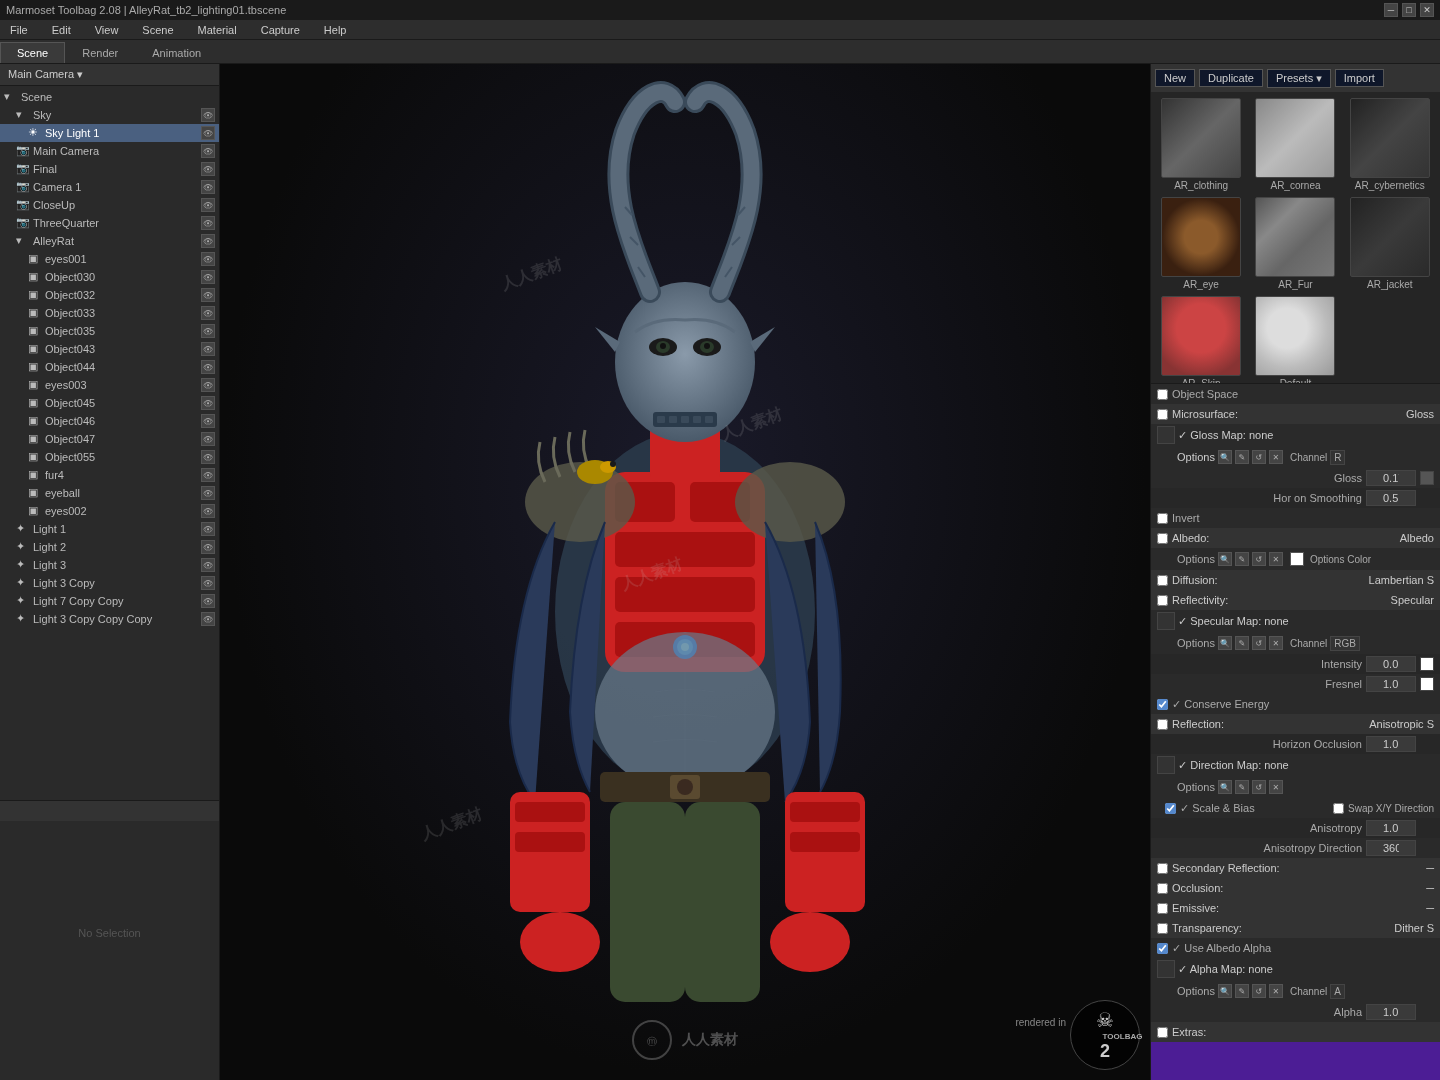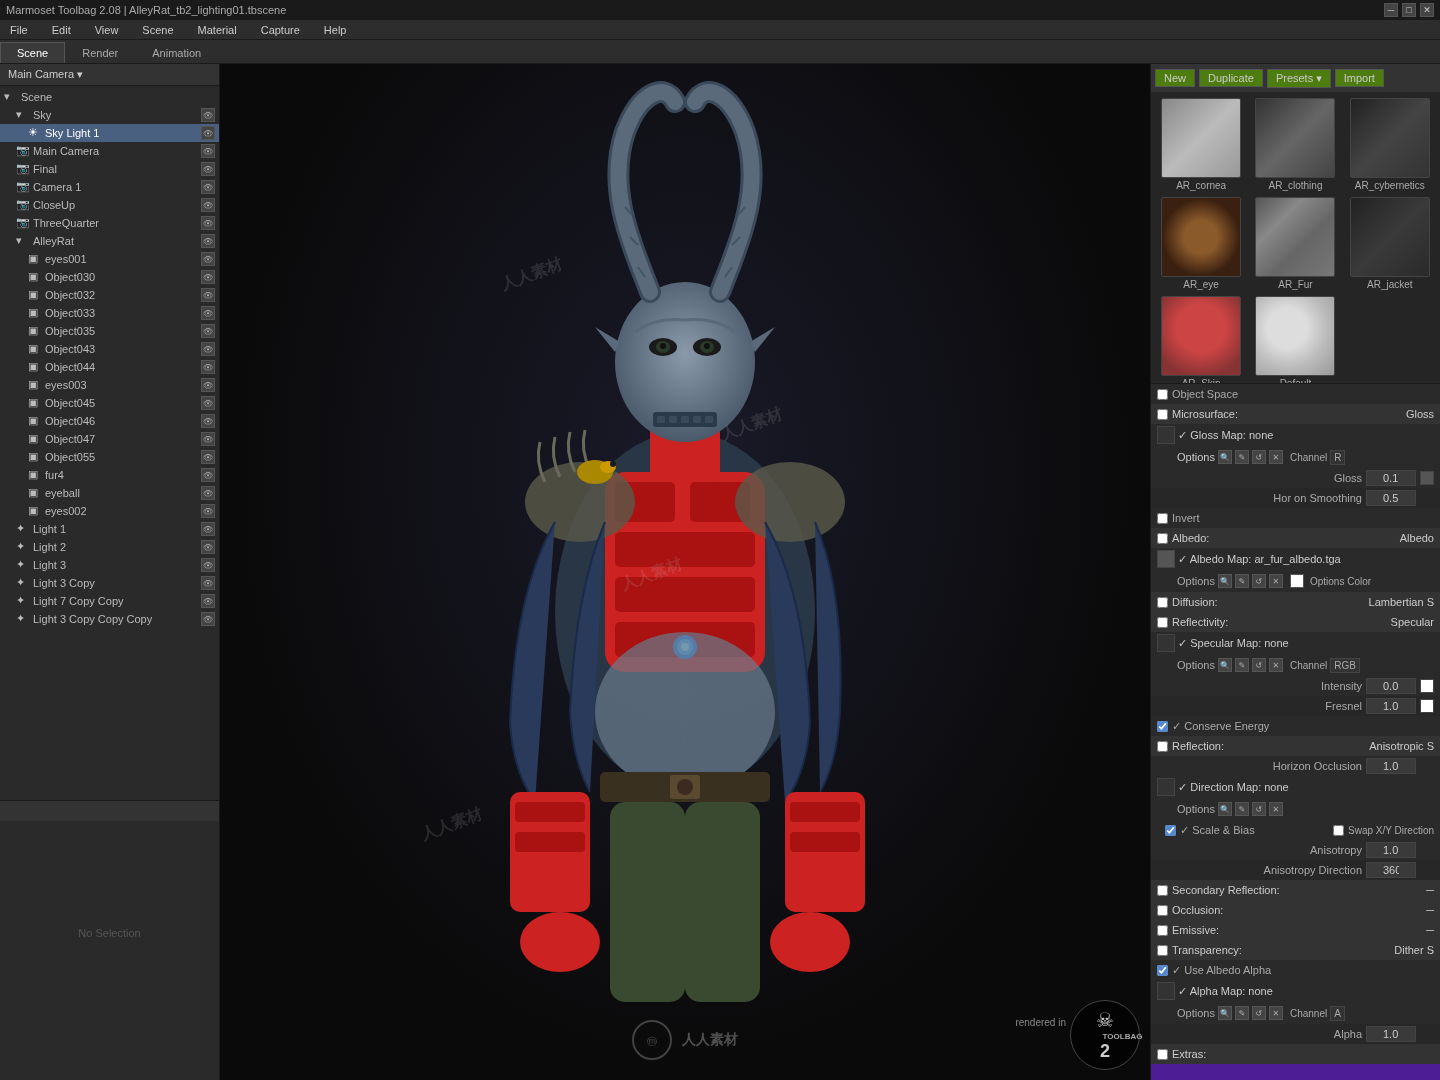--- a/index.html
+++ b/index.html
@@ -168,21 +168,21 @@
       height: 28px;
       background: #333;
       display: flex;
       align-items: center;
       padding: 0 4px;
       gap: 4px;
       flex-shrink: 0;
     }
     .mat-btn {
       padding: 2px 8px;
-      background: #4d7c0f;
+      background: #0f172a;
       border: 1px solid #555;
       color: #ccc;
       font-size: 11px;
       cursor: pointer;
     }
 
     .material-grid {
       display: grid;
       grid-template-columns: repeat(3, 1fr);
       gap: 2px;
@@ -855,27 +855,27 @@
       <div class="material-browser-toolbar">
         <button class="mat-btn">New</button>
         <button class="mat-btn">Duplicate</button>
         <button class="mat-btn">Presets ▾</button>
         <button class="mat-btn">Import</button>
       </div>
 
       <div class="material-grid">
 
         <div class="mat-item">
+          <div class="mat-thumb mat-clothing"></div>
+          <div class="mat-label">AR_clothing</div>
+        </div>
+
+        <div class="mat-item">
           <div class="mat-thumb mat-cornea"></div>
           <div class="mat-label">AR_cornea</div>
-        </div>
-
-        <div class="mat-item">
-          <div class="mat-thumb mat-clothing"></div>
-          <div class="mat-label">AR_clothing</div>
         </div>
 
         <div class="mat-item">
           <div class="mat-thumb mat-cybernetics"></div>
           <div class="mat-label">AR_cybernetics</div>
         </div>
 
         <div class="mat-item">
           <div class="mat-thumb mat-eye"></div>
           <div class="mat-label">AR_eye</div>
@@ -953,24 +953,20 @@
 
       <div class="section-label-row">
         <div class="section-label-left">
           <input type="checkbox" class="inline-checkbox" style="">
           <span>Albedo:</span>
         </div>
         <span>Albedo</span>
       </div>
 
       <div class="prop-map-row">
-        <div class="prop-map-thumb" style="background:#555;"></div>
-        <span>✓ Albedo Map: ar_fur_albedo.tga</span>
-      </div>
-      <div class="prop-map-row">
         <span style="margin-left:20px;font-size:11px;color:#aaa;">Options</span>
         <div class="prop-map-btn">🔍</div>
         <div class="prop-map-btn">✎</div>
         <div class="prop-map-btn">↺</div>
         <div class="prop-map-btn">✕</div>
         <div style="width:14px;height:14px;background:#fff;border:1px solid #555;margin-left:4px;"></div>
         <span style="font-size:10px;color:#aaa;margin-left:3px;">Options Color</span>
       </div>
 
       <div class="section-label-row">

